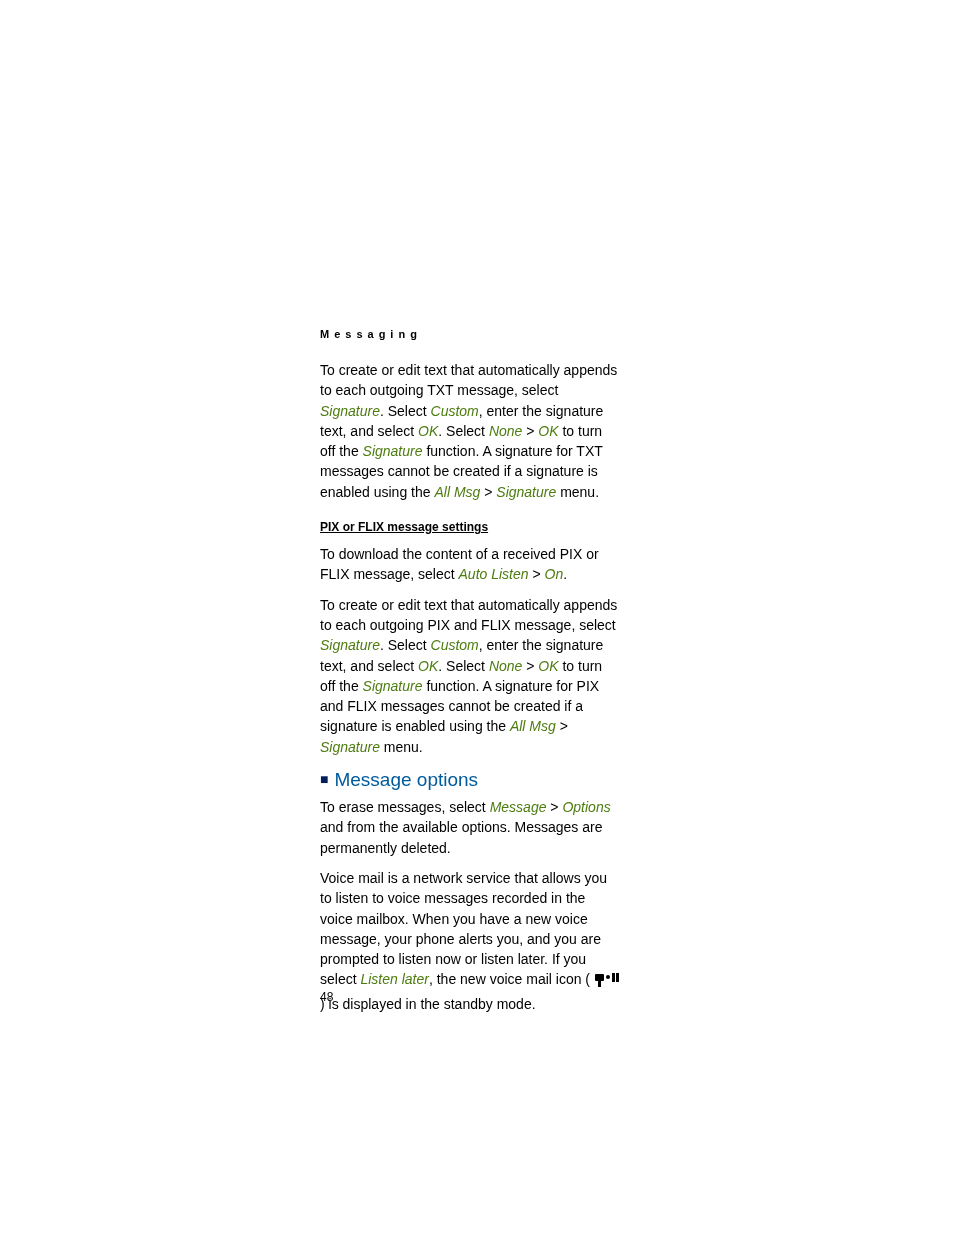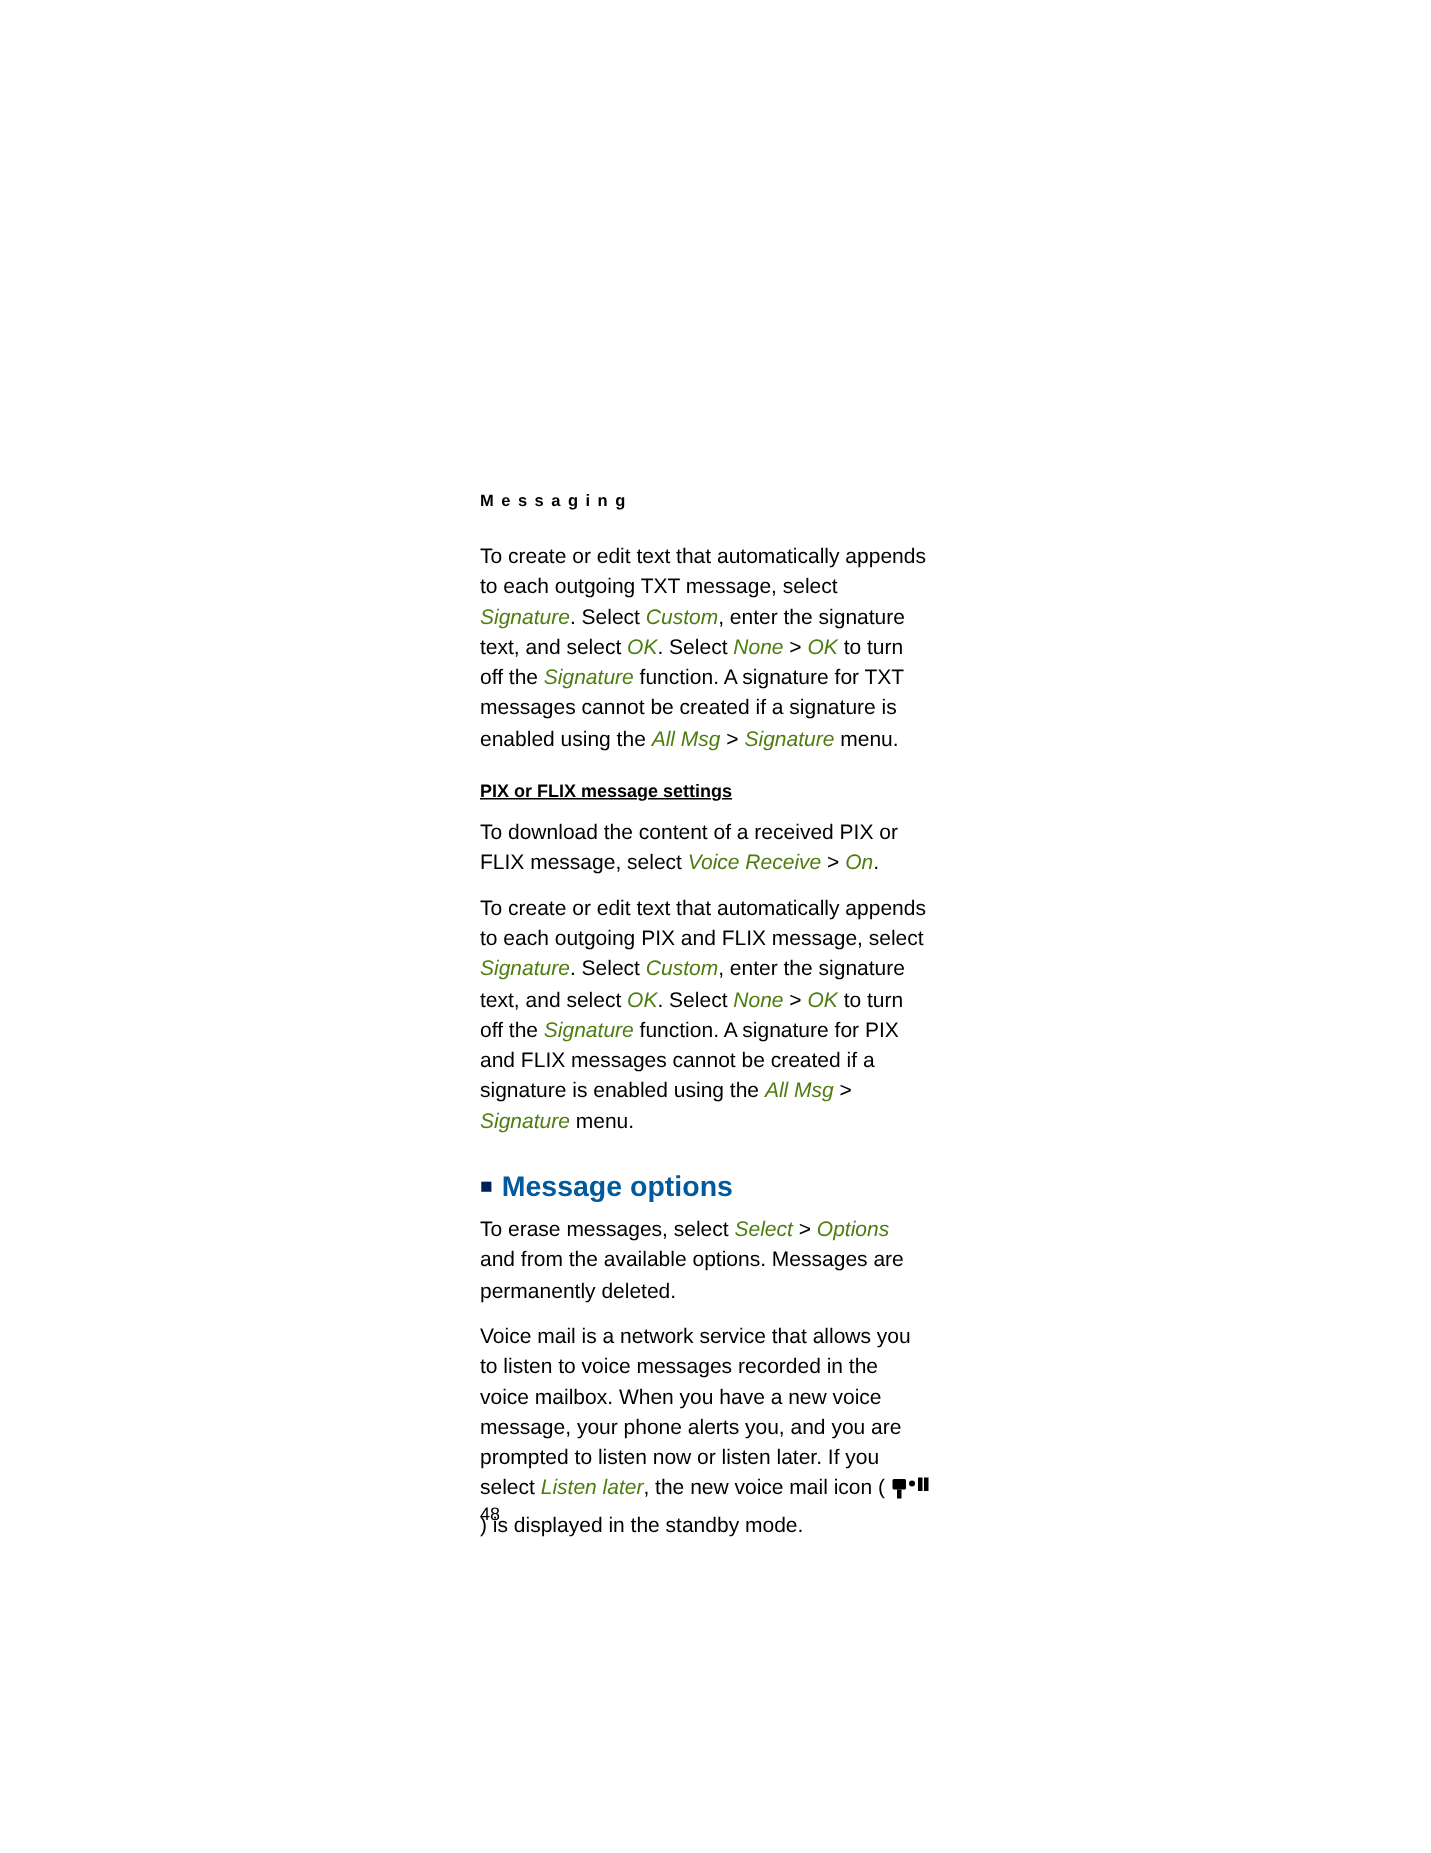--- a/index.html
+++ b/index.html
@@ -2,50 +2,50 @@
 <html><head>
 <meta charset="utf-8">
 <style>
   * { box-sizing: border-box; margin: 0; padding: 0; }
   html, body { width: 954px; height: 1235px; background: #fff; font-family: "Helvetica Neue", Arial, sans-serif; color: #000; }
   .page { padding: 328px 50px 40px 320px; width: 880px; position: relative; }
   .running-head { font-size: 11px; font-weight: 700; letter-spacing: 5px; margin-bottom: 20px; }
   p { font-size: 14px; line-height: 1.45; margin-bottom: 10px; max-width: 300px; }
   .link { color: #4d7c0f; font-style: italic; }
   h2.sub { font-size: 12px; font-weight: 700; text-decoration: underline; margin-top: 18px; margin-bottom: 10px; }
-  h2.section { font-size: 19px; font-weight: 700; color: #005a9c; margin-top: 24px; margin-bottom: 6px; }
+  h2.section { font-size: 19px; font-weight: 400; color: #005a9c; margin-top: 12px; margin-bottom: 6px; }
   h2.section .sq { color: #001f5b; font-size: 14px; vertical-align: 2px; margin-right: 6px; }
   .vm-icon { display: inline-block; vertical-align: -4px; }
   .pagenum { position: absolute; left: 320px; bottom: 60px; font-size: 12px; font-weight: 400; }
 </style>
 </head>
 <body>
 
 <div class="page">
   <div class="running-head">Messaging</div>
 
   <p>
     <span>To create or edit text that automatically appends to each outgoing TXT message, select </span><span class="link">Signature</span><span>. Select </span><span class="link">Custom</span><span>, enter the signature text, and select </span><span class="link">OK</span><span>. Select </span><span class="link">None</span><span> &gt; </span><span class="link">OK</span><span> to turn off the </span><span class="link">Signature</span><span> function. A signature for TXT messages cannot be created if a signature is enabled using the </span><span class="link">All Msg</span><span> &gt; </span><span class="link">Signature</span><span> menu.</span>
   </p>
 
   <h2 class="sub">PIX or FLIX message settings</h2>
 
   <p>
-    <span>To download the content of a received PIX or FLIX message, select </span><span class="link">Voice Receive</span><span> &gt; </span><span class="link">On</span><span>.</span>
+    <span>To download the content of a received PIX or FLIX message, select </span><span class="link">Auto Listen</span><span> &gt; </span><span class="link">On</span><span>.</span>
   </p>
 
   <p>
     <span>To create or edit text that automatically appends to each outgoing PIX and FLIX message, select </span><span class="link">Signature</span><span>. Select </span><span class="link">Custom</span><span>, enter the signature text, and select </span><span class="link">OK</span><span>. Select </span><span class="link">None</span><span> &gt; </span><span class="link">OK</span><span> to turn off the </span><span class="link">Signature</span><span> function. A signature for PIX and FLIX messages cannot be created if a signature is enabled using the </span><span class="link">All Msg</span><span> &gt; </span><span class="link">Signature</span><span> menu.</span>
   </p>
 
   <h2 class="section">
     <span class="sq">■</span><span>Message options</span>
   </h2>
   <p>
-    <span>To erase messages, select </span><span class="link">Select</span><span> &gt; </span><span class="link">Options</span><span> and from the available options. Messages are permanently deleted.</span>
+    <span>To erase messages, select </span><span class="link">Message</span><span> &gt; </span><span class="link">Options</span><span> and from the available options. Messages are permanently deleted.</span>
   </p>
 
   <p>
     <span>Voice mail is a network service that allows you to listen to voice messages recorded in the voice mailbox. When you have a new voice message, your phone alerts you, and you are prompted to listen now or listen later. If you select </span><span class="link">Listen later</span><span>, the new voice mail icon (</span>
     <span class="vm-icon">
       <svg width="26" height="16" viewBox="0 0 26 16">
         <rect x="1" y="2" width="9" height="7" rx="1" fill="#000"></rect>
         <rect x="4" y="9" width="3" height="6" fill="#000"></rect>
         <circle cx="14" cy="5" r="2" fill="#000"></circle>
         <rect x="18" y="1" width="3" height="9" fill="#000"></rect>

